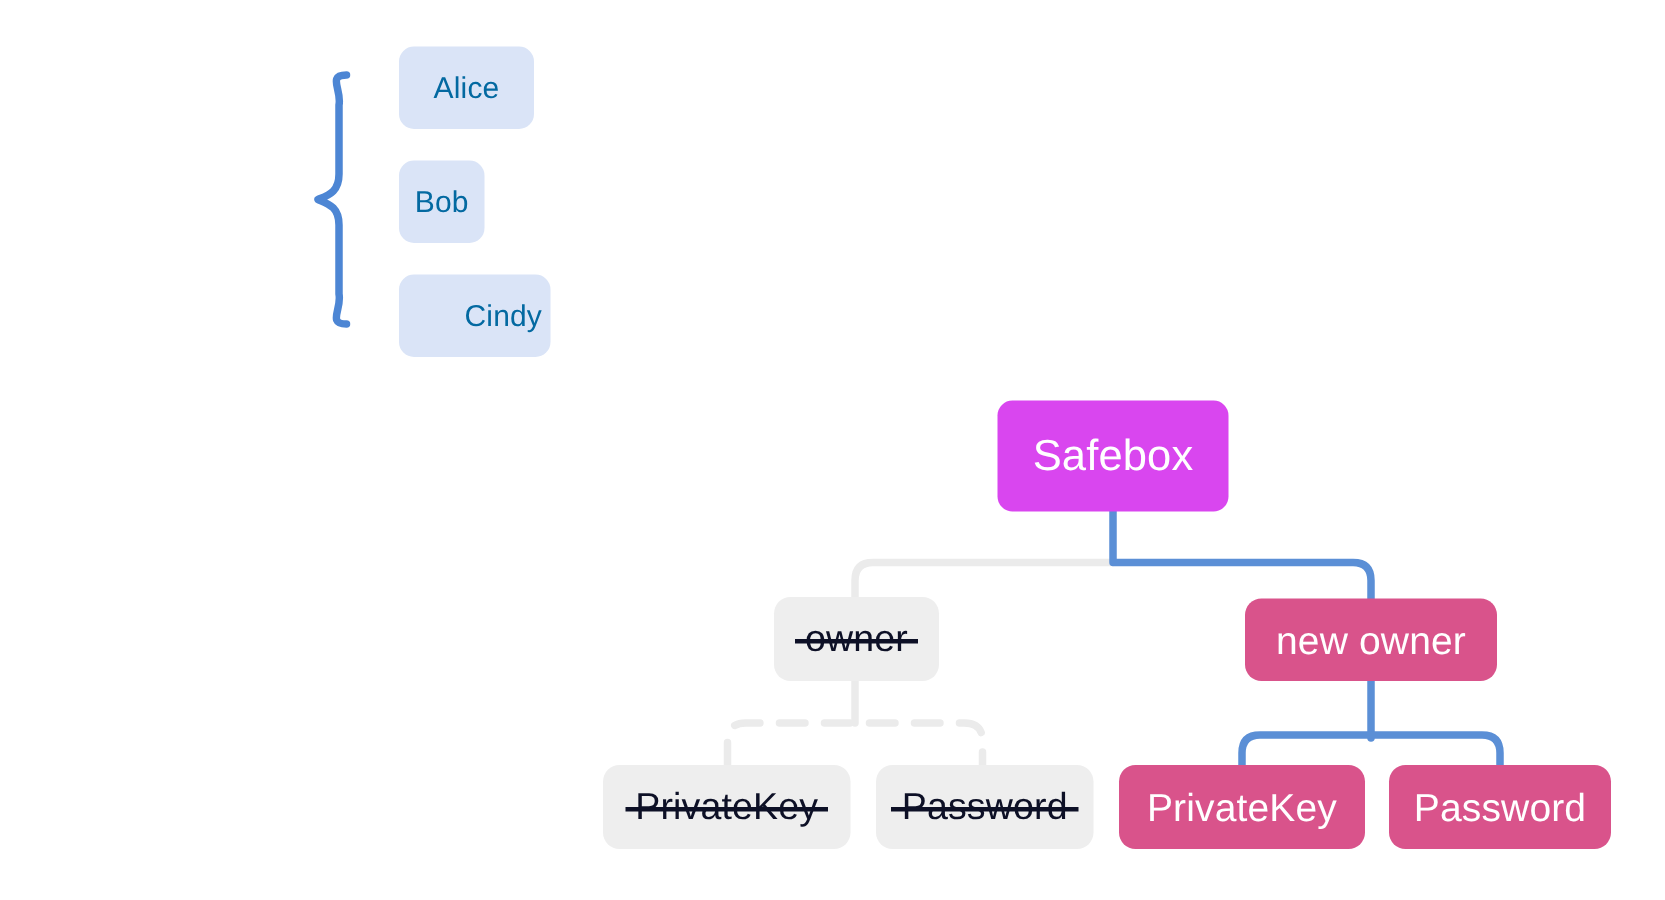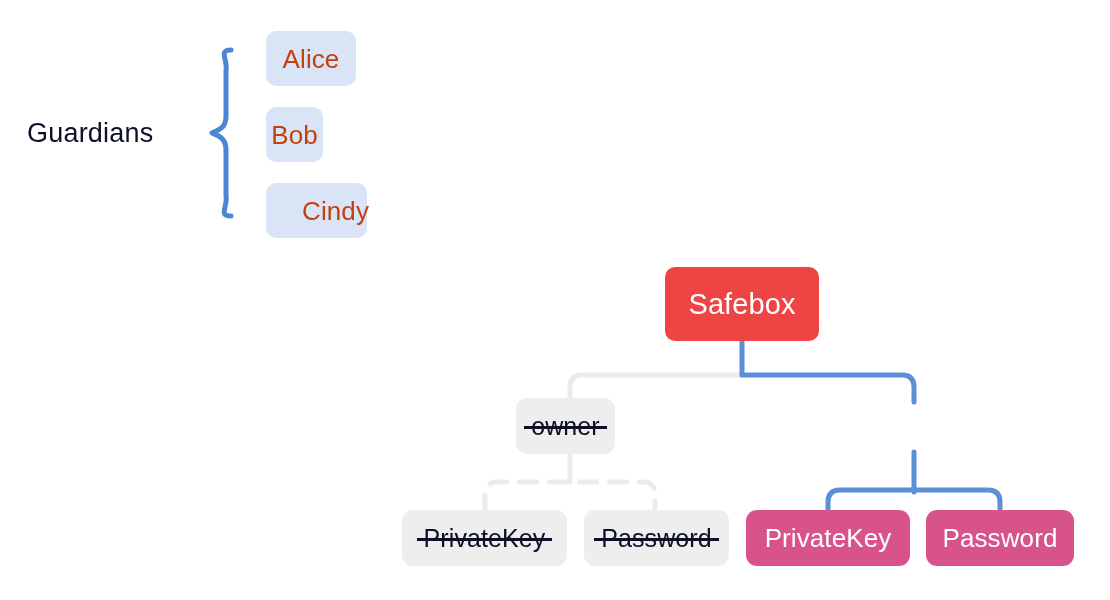--- a/index.html
+++ b/index.html
@@ -25,26 +25,26 @@
     justify-content:center;
     box-sizing:border-box;
     border-radius:9px;
     font-size:25px;
     line-height:1;
     letter-spacing:.1px;
     white-space:nowrap;
   }
   .node.guardian{
     background:#dae4f7;
-    color:#c2410c;
+    color:#0369a1;
     border-radius:10px;
-    font-size:26px;
+    font-size:20px;
   }
   .node.safebox{
-    background:#ef4444;
+    background:#d946ef;
     color:#ffffff;
     border-radius:10px;
     font-size:29px;
   }
   .node.pink{
     background:#d9538b;
     color:#ffffff;
     border-radius:11px;
     font-size:26px;
   }
@@ -100,50 +100,52 @@
 
     <path d="M 570 452 L 570 482" fill="none" stroke="#ebebeb" stroke-width="5" stroke-linecap="round"></path>
 
     <path d="M 485 512 L 485 494 Q 485 482 497 482 L 643 482 Q 655 482 655 494 L 655 512" fill="none" stroke="#ebebeb" stroke-width="5" stroke-linecap="round" stroke-linejoin="round" stroke-dasharray="17 13"></path>
 
     <path d="M 914 452 L 914 492" fill="none" stroke="#5b8fd6" stroke-width="5" stroke-linecap="round"></path>
 
     <path d="M 828 514 L 828 502 Q 828 490 840 490 L 988 490 Q 1000 490 1000 502 L 1000 514" fill="none" stroke="#5b8fd6" stroke-width="5" stroke-linecap="round" stroke-linejoin="round"></path>
   </svg>
 
-  <div id="guardians-label">Guardians</div>
 
   <div class="node guardian" style="left:266px;top:31px;width:90px;height:55px;">
     <span class="txt">Alice</span>
   </div>
 
   <div class="node guardian" style="left:266px;top:107px;width:57px;height:55px;">
     <span class="txt">Bob</span>
   </div>
 
   <div class="node guardian" style="left:266px;top:183px;width:101px;height:55px;padding-left:38px;">
     <span class="txt">Cindy</span>
   </div>
 
   <div class="node safebox" style="left:665px;top:267px;width:154px;height:74px;">
     <span class="txt">Safebox</span>
   </div>
 
-  <div class="node muted" style="left:516px;top:398px;width:99px;height:56px;">
+  <div class="node muted" style="left:516px;top:398px;width:110px;height:56px;">
     <span class="txt">owner</span>
   </div>
 
   <div class="node muted" style="left:402px;top:510px;width:165px;height:56px;">
     <span class="txt">PrivateKey</span>
   </div>
 
   <div class="node muted" style="left:584px;top:510px;width:145px;height:56px;">
     <span class="txt">Password</span>
   </div>
 
+  <div class="node pink" style="left:830px;top:399px;width:168px;height:55px;">
+    <span class="txt">new owner</span>
+  </div>
 
   <div class="node pink" style="left:746px;top:510px;width:164px;height:56px;">
     <span class="txt">PrivateKey</span>
   </div>
 
   <div class="node pink" style="left:926px;top:510px;width:148px;height:56px;">
     <span class="txt">Password</span>
   </div>
 
 </div>

